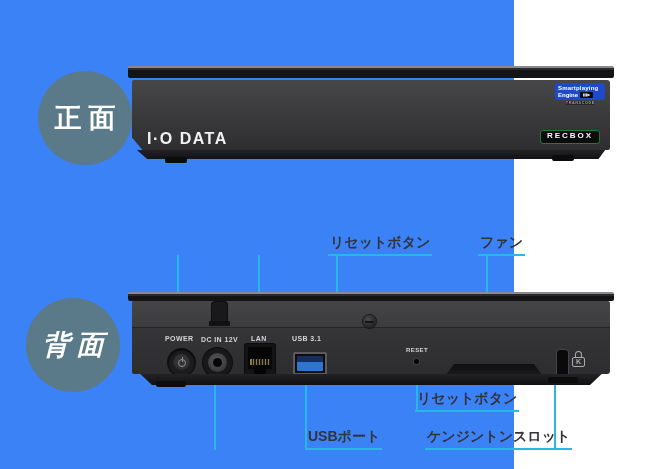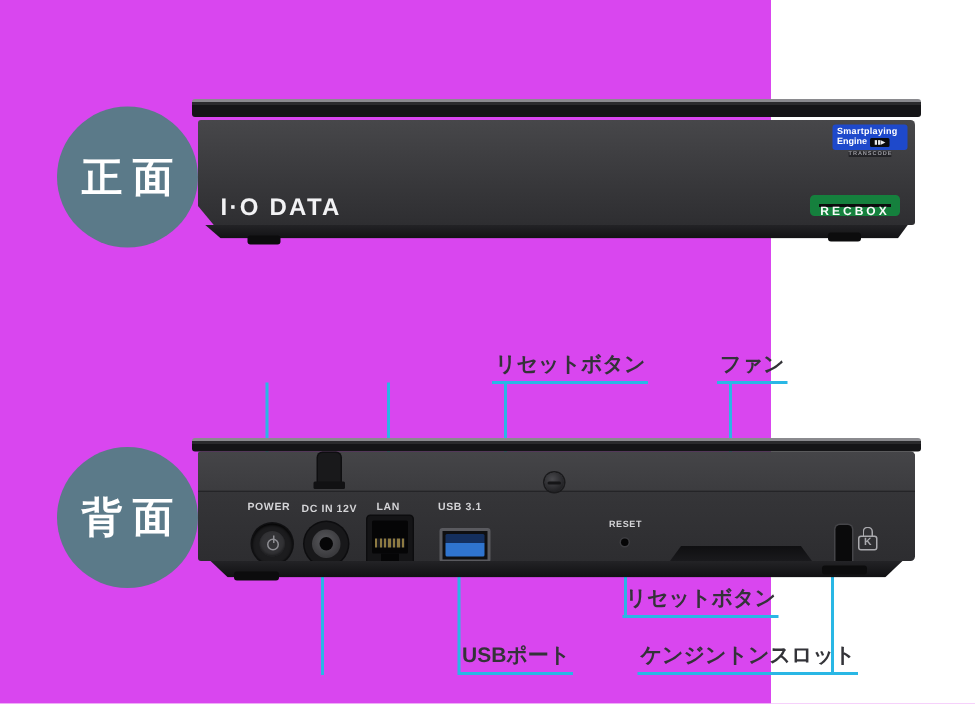--- a/index.html
+++ b/index.html
@@ -1,25 +1,25 @@
 <!DOCTYPE html>
 <html><head>
 <meta charset="utf-8">
 <style>
   * { margin:0; padding:0; box-sizing:border-box; }
   html,body { width:650px; height:469px; background:#ffffff; overflow:hidden;
     font-family:"Liberation Sans", sans-serif; }
-  .stage { position:relative; width:514px; height:469px; background:#d946ef; }
+  .stage { position:relative; width:514px; height:469px; background:#3b82f6; }
 
   
   .view-badge { position:absolute; width:94px; height:94px; border-radius:50%;
     background:#5b7a89; color:#fff; display:flex; align-items:center; justify-content:center;
     font-size:27px; font-weight:700; letter-spacing:7px; padding-left:7px; z-index:3; }
   .badge-front { left:38px; top:71px; }
-  .badge-back  { left:38px; top:298px; }
+  .badge-back  { left:26px; top:298px;font-style:italic; }
 
   
   .device { position:absolute; z-index:2; }
   .lip { position:absolute; left:0; width:486px; height:12px;
     background:linear-gradient(#8a8a8e 0 2px, #2a2a2c 2px 4px, #141416 4px 100%);
     border-radius:2px; }
   .foot { position:absolute; height:6px; background:#0c0c0d; border-radius:2px; }
 
   
   .front-device { left:128px; top:66px; width:486px; height:102px; }
@@ -38,21 +38,21 @@
   .sp-line1 { font-size:6px; font-weight:700; line-height:7px; letter-spacing:0.2px; }
   .sp-row { display:flex; align-items:center; gap:2px; }
   .sp-line2 { font-size:6px; font-weight:700; line-height:7px; }
   .sp-icon { width:13px; height:6px; background:#0a0a0c; border-radius:1px;
     color:#e8e8ea; font-size:4px; line-height:6px; text-align:center; overflow:hidden; }
   .transcode { position:absolute; left:429px; top:35px; width:46px; height:6px;
     background:#232327; border-radius:1px; color:#9d9da4; font-size:6px; line-height:6px;
     text-align:center; transform:scale(0.62); transform-origin:center top; font-weight:700;
     letter-spacing:1px; }
   .recbox { position:absolute; left:412px; top:64px; width:60px; height:14px;
-    background:#0c0c0d; border:6px solid #15803d; border-radius:3px; color:#fafafa;
+    background:#0c0c0d; border:1px solid #15803d; border-radius:3px; color:#fafafa;
     font-size:8px; font-weight:700; letter-spacing:2px; text-align:center; line-height:10px; }
 
   
   .back-device { left:128px; top:292px; width:486px; height:110px; }
   .back-lip { top:0; height:9px; }
   .back-panel { position:absolute; left:4px; top:9px; width:478px; height:73px;
     background:linear-gradient(#3a3a3d,#2d2d30); border-radius:2px 3px 3px 2px; }
   .back-upper { position:absolute; left:0; top:0; width:100%; height:27px;
     background:linear-gradient(#454548,#3c3c3f); border-bottom:1px solid #242427;
     border-radius:2px 3px 0 0; }

